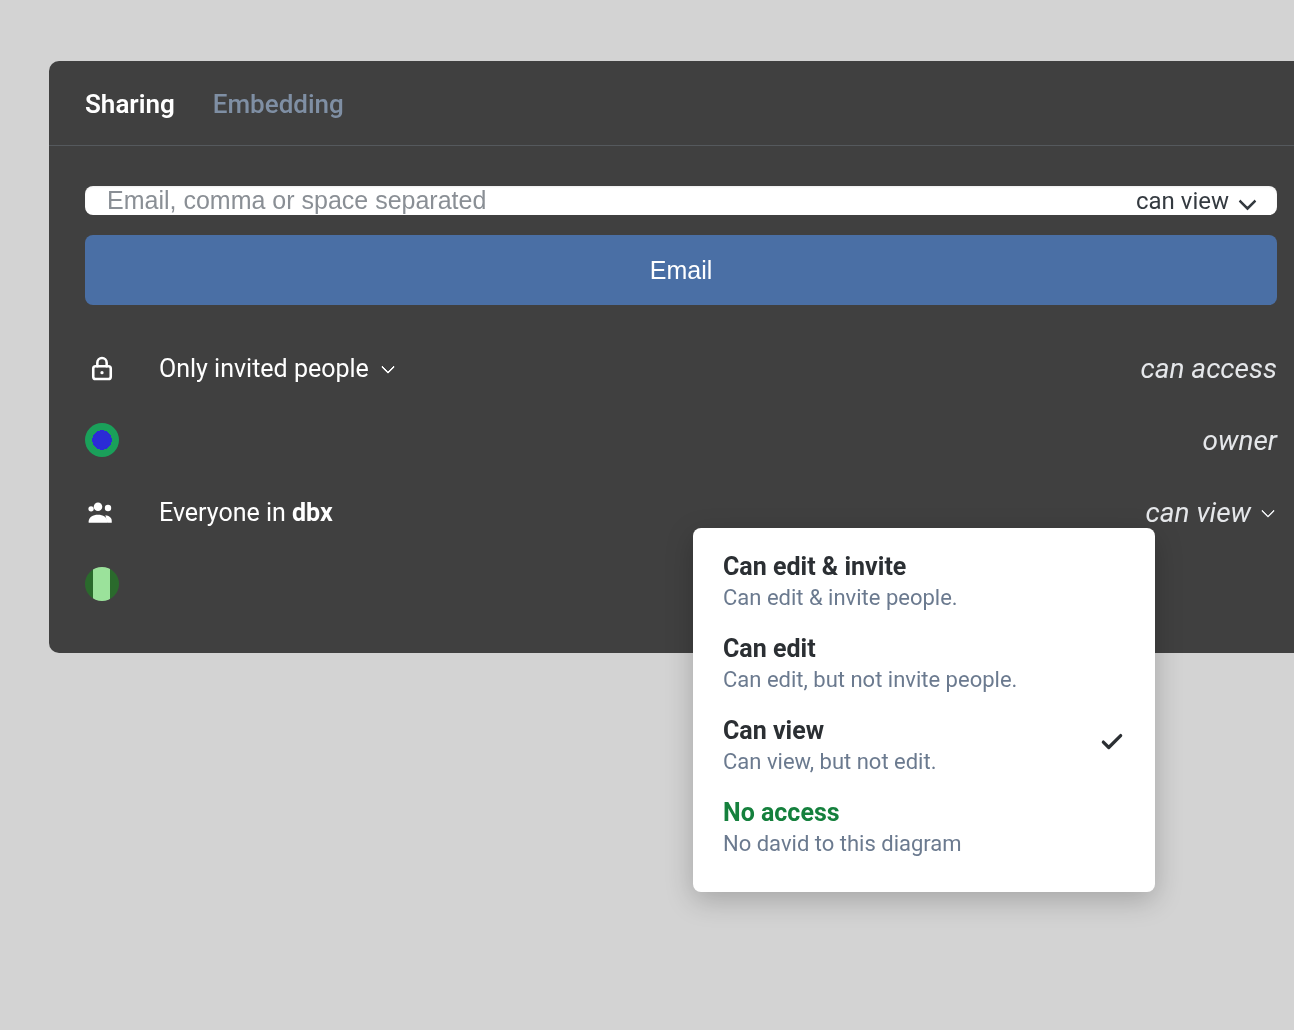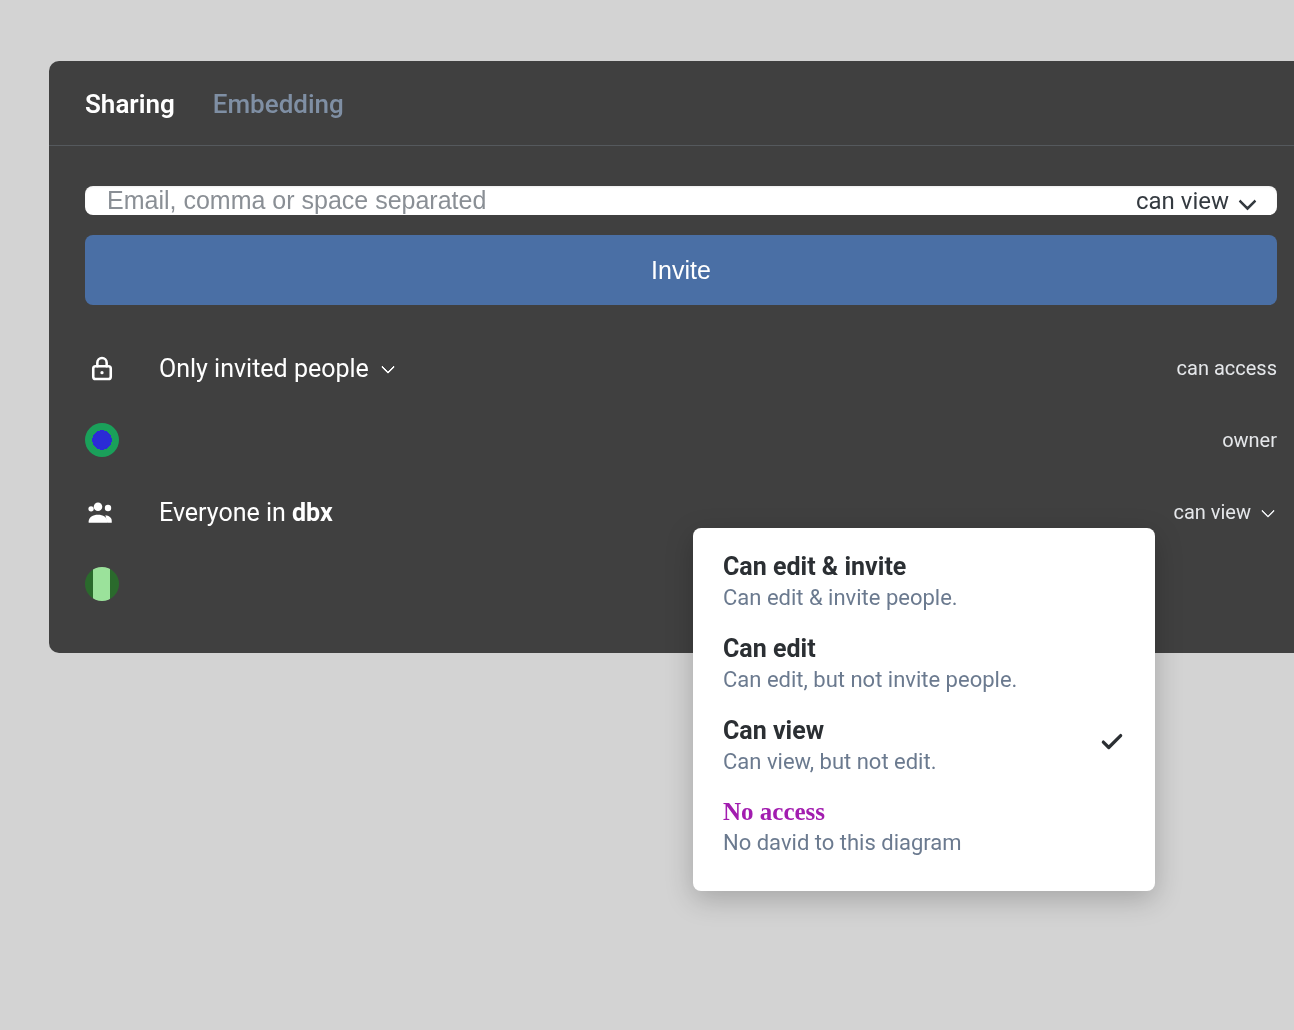--- a/index.html
+++ b/index.html
@@ -81,21 +81,21 @@
   }
 
   .list { margin-top: 46px; display: flex; flex-direction: column; gap: 38px; }
   .row {
     display: flex;
     align-items: center;
     color: #fff;
     font-size: 25px;
   }
   .row-left { display: flex; align-items: center; gap: 40px; flex: 1; }
-  .row-right { display: flex; align-items: center; gap: 10px; color: #e5e7ea; font-size: 20px; }
+  .row-right { display: flex; align-items: center; gap: 10px; color: #e5e7ea; font-size: 28px; font-style: italic; }
   .icon-box { width: 34px; height: 34px; display: flex; align-items: center; justify-content: center; }
   .avatar {
     width: 34px; height: 34px; border-radius: 50%;
     display: flex; align-items: center; justify-content: center;
     font-size: 0;
   }
   .avatar.pixel1 {
     background:
       radial-gradient(circle at 50% 50%, #2b2bd6 0 40%, transparent 41%),
       linear-gradient(#1aa05a 0 0);
@@ -129,21 +129,21 @@
   }
   .dd-item {
     padding: 12px 30px;
     cursor: pointer;
     display: flex;
     align-items: flex-start;
     justify-content: space-between;
   }
   .dd-item .texts { flex: 1; }
   .dd-title { font-size: 25px; font-weight: 700; color: #2b2f33; margin-bottom: 4px; }
-  .dd-title.danger { color: #a21caf; font-family: Liberation Serif, serif; }
+  .dd-title.danger { color: #15803d; }
   .dd-desc { font-size: 22px; color: #6b7a8f; }
   .check {
     width: 26px; height: 26px; color: #2b2f33; margin-top: 12px; margin-left: 10px; flex-shrink: 0;
   }
   .check svg { width: 100%; height: 100%; }
 
   .bold { font-weight: 700; }
 </style>
 </head>
 <body>
@@ -158,21 +158,21 @@
   <div class="body">
 
     <div class="invite-row">
       <div class="email-box">
         <input class="email-input" type="text" placeholder="Email, comma or space separated" style="">
         <div class="perm-select">
           <span>can view</span>
           <span class="chevron-down" style="color:#343a40"></span>
         </div>
       </div>
-      <button class="invite-btn">Invite</button>
+      <button class="invite-btn">Email</button>
     </div>
 
     <div class="list">
 
       <div class="row">
         <div class="row-left">
           <span class="icon-box">
             <svg viewBox="0 0 24 24" width="28" height="28" fill="none" stroke="#fff" stroke-width="2.2" stroke-linecap="round" stroke-linejoin="round">
               <rect x="4.5" y="10.5" width="15" height="11" rx="2"></rect>
               <path d="M8 10.5V7.5a4 4 0 0 1 8 0v3"></path>

